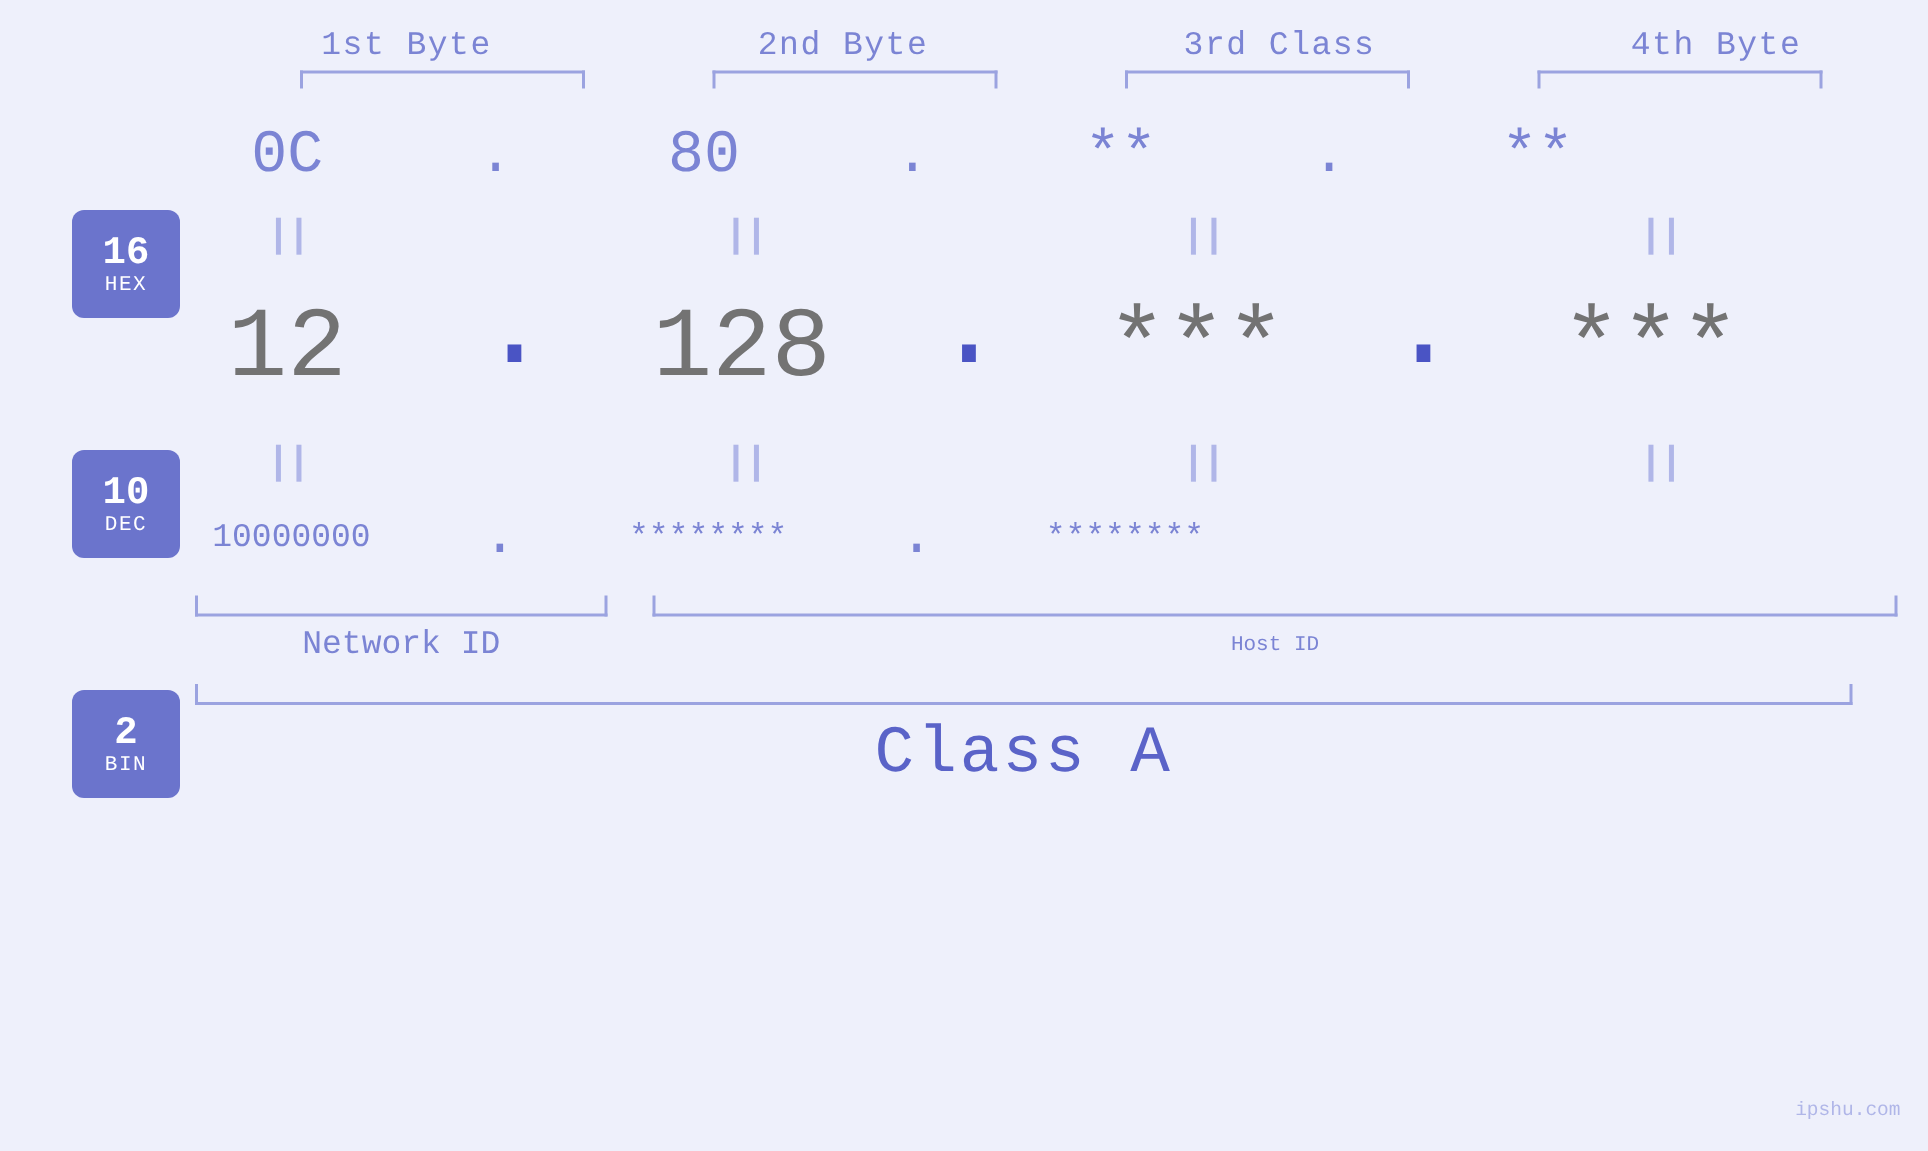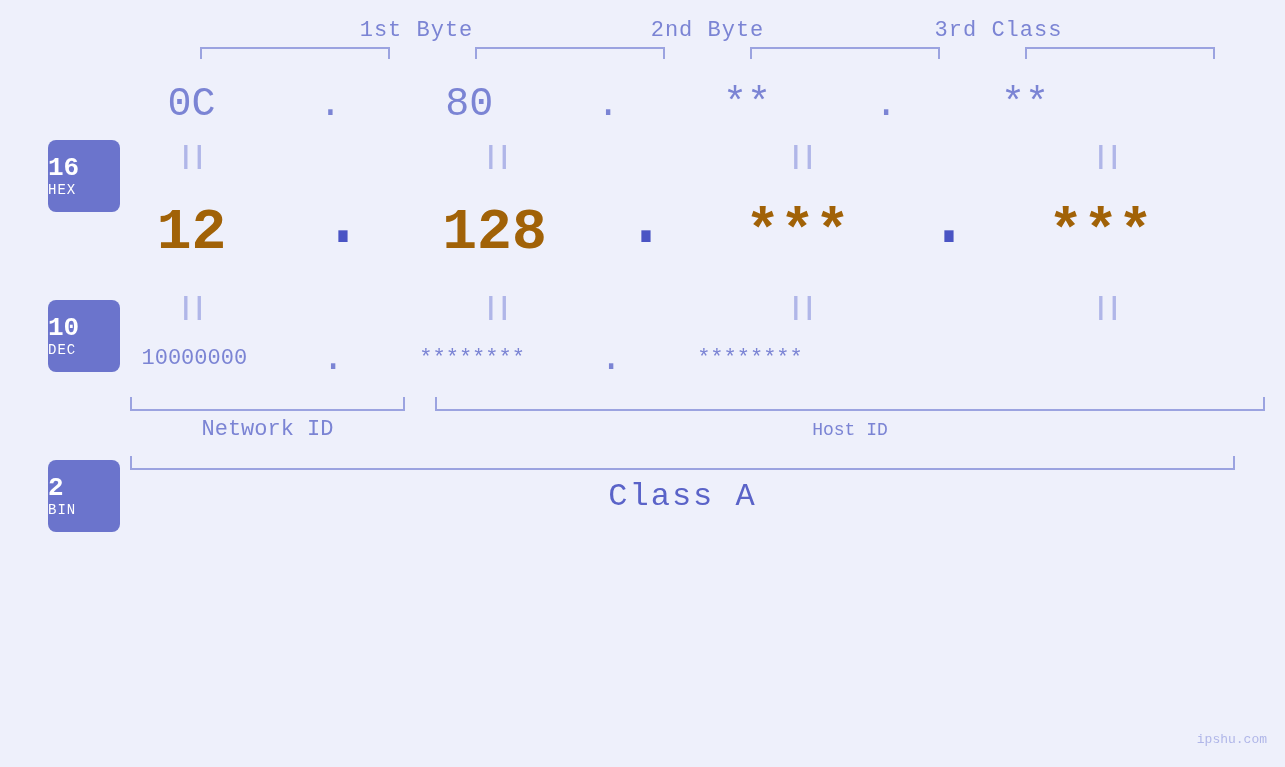--- a/index.html
+++ b/index.html
@@ -82,20 +82,21 @@
       gap: 88px;
     }
 
     .badge {
       width: 72px;
       height: 72px;
       background: #6b74cc;
       border-radius: 8px;
       display: flex;
       flex-direction: column;
+      align-items: center;
       justify-content: center;
       color: white;
     }
 
     .badge-num {
       font-size: 26px;
       font-weight: bold;
       line-height: 1.1;
     }
 
@@ -129,21 +130,21 @@
       position: relative;
     }
 
     .cell-value {
       color: #7b84d4;
       font-family: 'Courier New', Courier, monospace;
       text-align: center;
     }
 
     .hex-value { font-size: 40px; }
-    .dec-value { font-size: 58px; font-weight: bold; color: #a16207; }
+    .dec-value { font-size: 66px; font-weight: normal; color: #737373; }
     .bin-value { font-size: 22px; }
 
     .dot-hex { font-size: 38px; color: #7b84d4; margin: 0 -10px; align-self: center; }
     .dot-dec { font-size: 80px; color: #4a54c4; margin: 0 -10px; align-self: flex-end; padding-bottom: 10px; }
     .dot-bin { font-size: 38px; color: #7b84d4; margin: 0 -10px; align-self: center; }
 
     
     .equals-row {
       display: flex;
       align-items: center;
@@ -221,21 +222,21 @@
       color: #7b84d4;
       font-family: 'Courier New', Courier, monospace;
       font-size: 22px;
     }
 
     .host-id-label {
       width: 830px;
       text-align: center;
       color: #7b84d4;
       font-family: 'Courier New', Courier, monospace;
-      font-size: 18px;
+      font-size: 14px;
       margin-left: 30px;
     }
 
     
     .footer-section {
       width: 100%;
       padding-left: 130px;
       margin-top: 14px;
     }
 
@@ -244,21 +245,21 @@
       border-bottom: 2px solid #9ba3e0;
       border-left: 2px solid #9ba3e0;
       border-right: 2px solid #9ba3e0;
       height: 14px;
     }
 
     .class-label {
       text-align: center;
       color: #5a63c8;
       font-family: 'Courier New', Courier, monospace;
-      font-size: 32px;
+      font-size: 44px;
       margin-top: 8px;
       width: 1105px;
       font-weight: 500;
       letter-spacing: 2px;
     }
 
     .watermark {
       position: absolute;
       bottom: 20px;
       right: 18px;
@@ -282,20 +283,21 @@
   </style>
 </head>
 <body>
 
 <div class="main-container">
 
   <div class="byte-labels-row">
     <div class="byte-label">1st Byte</div>
     <div class="byte-label">2nd Byte</div>
     <div class="byte-label">3rd Class</div>
+    <div class="byte-label">4th Byte</div>
   </div>
 
   <div class="brackets-row">
     <div class="bracket">
       <div class="bracket-line bracket-line-1"></div>
     </div>
     <div class="bracket">
       <div class="bracket-line bracket-line-2"></div>
     </div>
     <div class="bracket">

